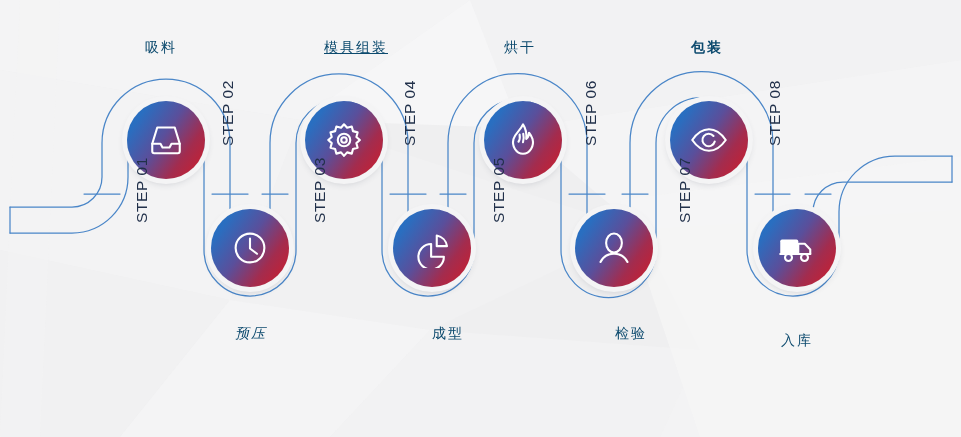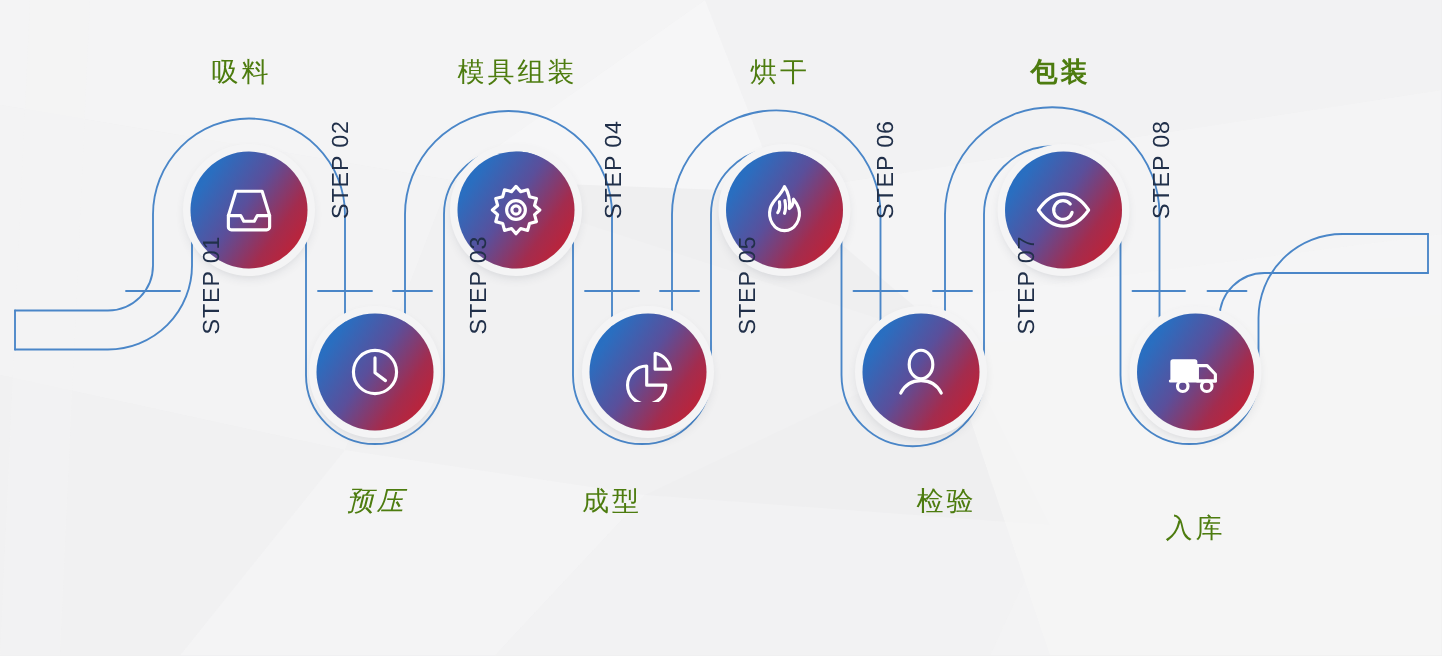--- a/index.html
+++ b/index.html
@@ -28,21 +28,21 @@
   .node svg .solid{fill:#ffffff;stroke:none;}
 
   
   .steplab{position:absolute;transform-origin:0 0;
            transform:translate(-50%,-50%) rotate(-90deg);
            white-space:nowrap;font-size:15.5px;letter-spacing:.6px;
            color:#21304a;font-weight:400;}
 
   
   .cap{position:absolute;transform:translate(-50%,-50%);white-space:nowrap;
-       font-size:18px;color:#4d7c0f;letter-spacing:2px;
+       font-size:14px;color:#0c4a6e;letter-spacing:2px;
        font-family:"DejaVu Sans","Liberation Sans",sans-serif;}
 </style>
 </head>
 <body>
 
 <div id="stage">
 
   <svg id="bg" viewBox="0 0 961 437" preserveAspectRatio="none">
     <rect x="0" y="0" width="961" height="437" fill="#efeff0"></rect>
     <polygon points="0,0 470,0 300,120 0,70" fill="#f4f4f5"></polygon>
@@ -198,21 +198,21 @@
       <div class="steplab" style="left: 166px; top: 232px;">STEP 01</div>
       <div class="steplab" style="left: 252px; top: 155px;">STEP 02</div>
       <div class="steplab" style="left: 344px; top: 232px;">STEP 03</div>
       <div class="steplab" style="left: 434px; top: 155px;">STEP 04</div>
       <div class="steplab" style="left: 523px; top: 232px;">STEP 05</div>
       <div class="steplab" style="left: 615px; top: 155px;">STEP 06</div>
       <div class="steplab" style="left: 709px; top: 232px;">STEP 07</div>
       <div class="steplab" style="left: 799px; top: 155px;">STEP 08</div>
       <div class="cap" style="left: 161px; top: 48px;">吸料</div>
       <div class="cap" style="left: 251px; top: 334px; font-style: italic;">预压</div>
-      <div class="cap" style="left: 345px; top: 48px;">模具组装</div>
-      <div class="cap" style="left: 408px; top: 334px; font-family: Liberation Serif, serif;">成型</div>
+      <div class="cap" style="left: 356px; top: 48px; text-decoration: underline;">模具组装</div>
+      <div class="cap" style="left: 448px; top: 334px; font-family: Liberation Serif, serif;">成型</div>
       <div class="cap" style="left: 520px; top: 48px;">烘干</div>
       <div class="cap" style="left: 631px; top: 334px;">检验</div>
       <div class="cap" style="left: 707px; top: 48px; font-weight: bold;">包装</div>
-      <div class="cap" style="left: 797px; top: 352px;">入库</div>
+      <div class="cap" style="left: 797px; top: 341px;">入库</div>
     </div>
 
 </div>
 
 </body></html>

